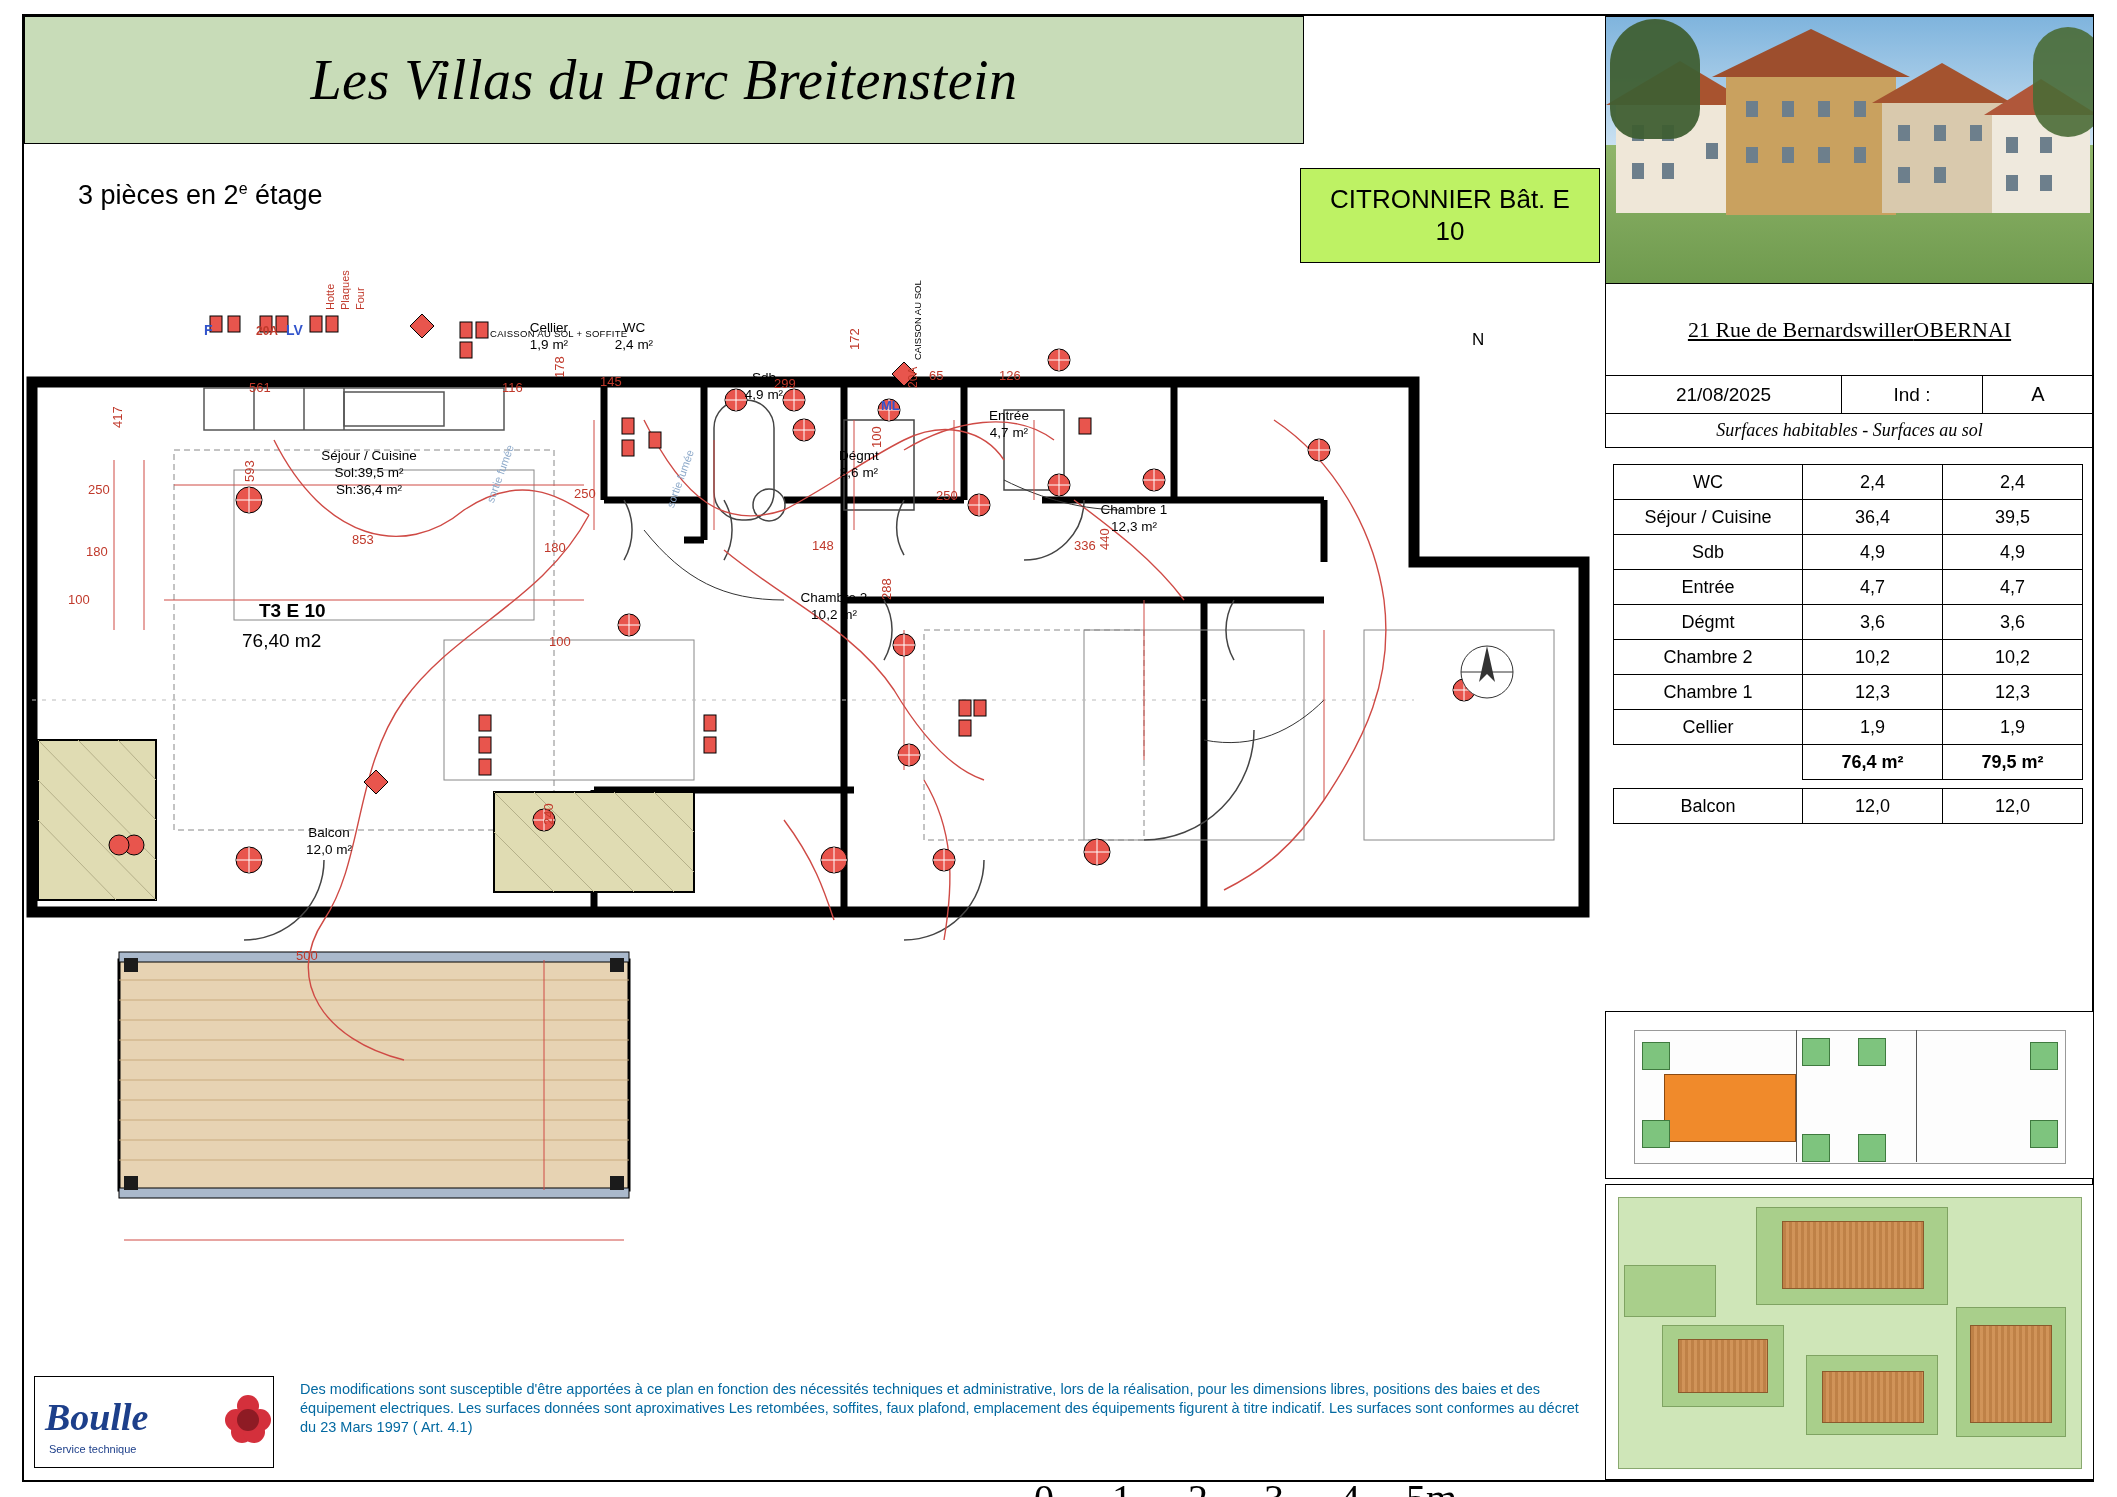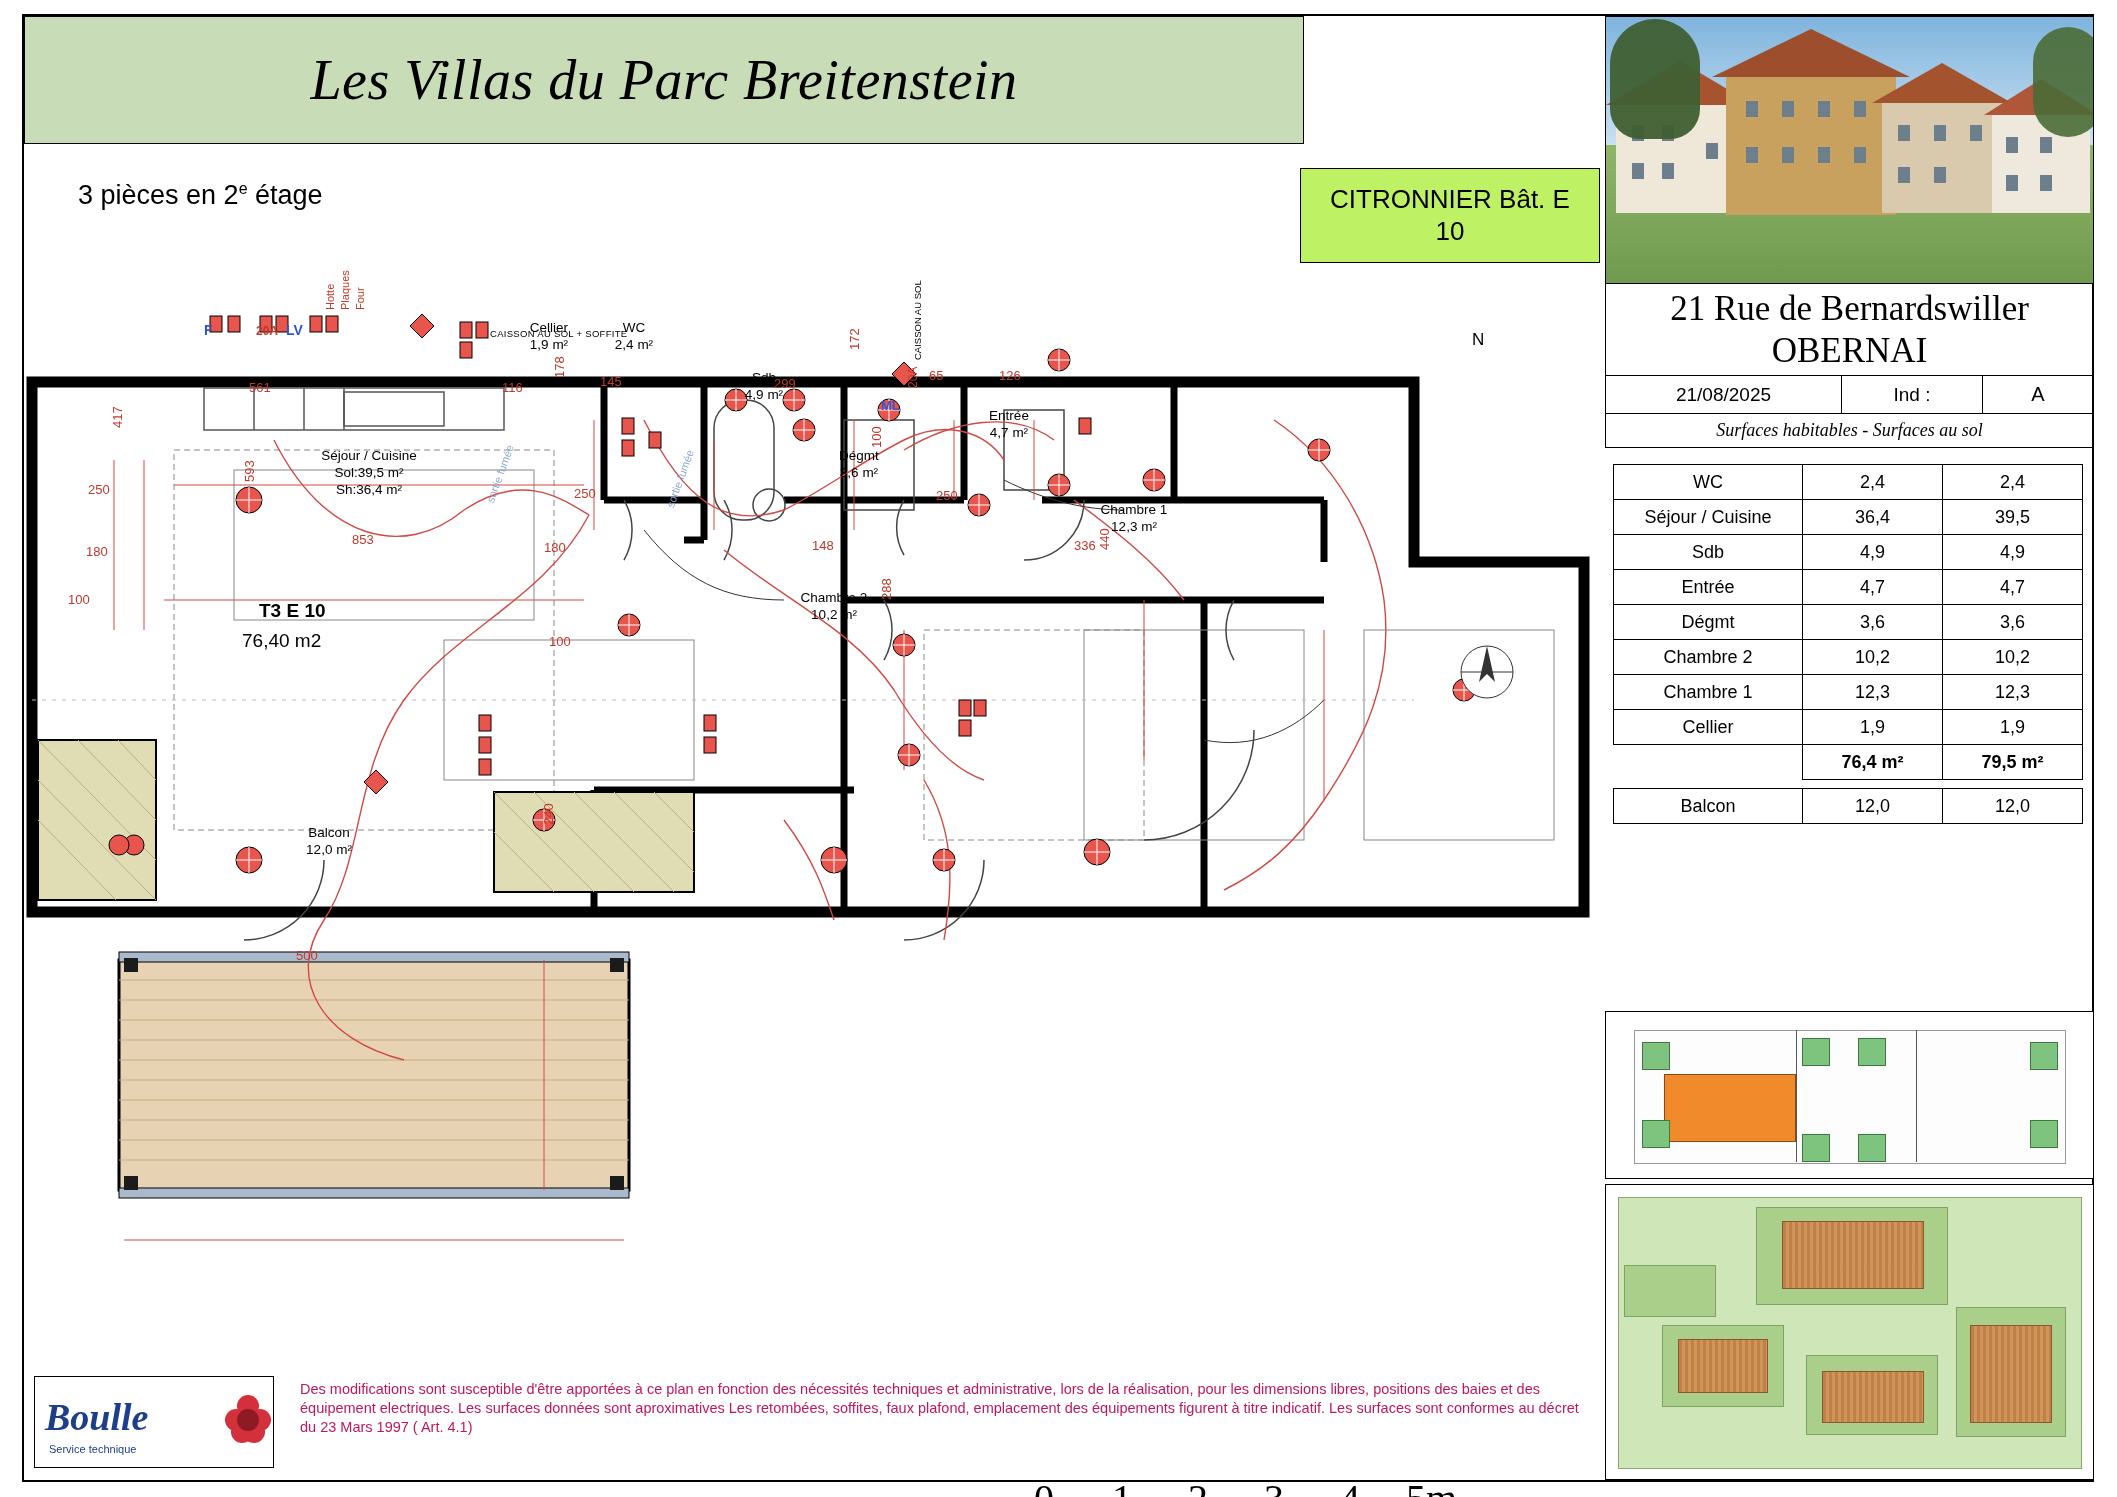--- a/index.html
+++ b/index.html
@@ -29,21 +29,21 @@
   .bldA:before{content:"";position:absolute;left:-10px;top:-42px;width:0;height:0;border-left:74px solid transparent;border-right:74px solid transparent;border-bottom:44px solid #a8532f;}
   .bldB{position:absolute;left:120px;top:58px;width:170px;height:140px;background:#c9a15f;}
   .bldB:before{content:"";position:absolute;left:-14px;top:-46px;width:0;height:0;border-left:99px solid transparent;border-right:99px solid transparent;border-bottom:48px solid #9d4e2d;}
   .bldC{position:absolute;left:276px;top:84px;width:120px;height:112px;background:#d9c9ad;}
   .bldC:before{content:"";position:absolute;left:-10px;top:-38px;width:0;height:0;border-left:70px solid transparent;border-right:70px solid transparent;border-bottom:40px solid #a4532f;}
   .bldD{position:absolute;left:386px;top:96px;width:98px;height:100px;background:#efe9dd;}
   .bldD:before{content:"";position:absolute;left:-8px;top:-34px;width:0;height:0;border-left:57px solid transparent;border-right:57px solid transparent;border-bottom:36px solid #b0573a;}
   .win{position:absolute;background:#6d7f8c;width:12px;height:16px;}
 
   .addr{position:absolute;left:0;top:268px;width:489px;height:92px;border:1px solid #000;border-top:none;box-sizing:border-box;
-      display:flex;flex-direction:column;align-items:center;justify-content:center;font-family:"Liberation Serif",serif;font-size:35px;line-height:1.18;}
+      display:flex;flex-direction:row;align-items:center;justify-content:center;font-family:"Liberation Serif",serif;font-size:22px;line-height:1.18;text-decoration:underline;}
   .datebar{position:absolute;left:0;top:360px;width:489px;height:38px;border:1px solid #000;border-top:none;box-sizing:border-box;display:flex;}
   .datebar .d1{flex:0 0 235px;border-right:1px solid #000;display:flex;align-items:center;justify-content:center;font-size:19px;}
   .datebar .d2{flex:0 0 140px;border-right:1px solid #000;display:flex;align-items:center;justify-content:center;font-size:19px;}
   .datebar .d3{flex:1;display:flex;align-items:center;justify-content:center;font-size:20px;}
   .surfcap{position:absolute;left:0;top:398px;width:489px;height:34px;border:1px solid #000;border-top:none;box-sizing:border-box;
       display:flex;align-items:center;justify-content:center;font-family:"Liberation Serif",serif;font-style:italic;font-size:18px;}
 
   .stable{position:absolute;left:8px;top:448px;width:470px;border-collapse:collapse;font-size:18px;}
   .stable td{border:1px solid #000;height:34px;text-align:center;padding:0 4px;}
   .stable td.nm{width:180px;}
@@ -62,21 +62,21 @@
   .sp-dark{position:absolute;background:#a9cf8b;border:1px solid #7fa362;}
   .sp-h{position:absolute;background:#c88a4e;border:1px solid #8a5a2c;}
   .sp-h:after{content:"";position:absolute;left:0;top:0;width:100%;height:100%;background:repeating-linear-gradient(90deg,#b87b42 0 3px,#d69a60 3px 6px);opacity:.6;}
 
   
   .logobox{position:absolute;left:34px;top:1376px;width:240px;height:92px;border:1px solid #000;box-sizing:border-box;background:#fff;}
   .logotxt{position:absolute;left:10px;top:18px;font-family:"Liberation Serif",serif;font-weight:bold;font-style:italic;font-size:38px;color:#1d3f8a;}
   .logosub{position:absolute;left:14px;top:66px;font-size:11px;color:#1d3f8a;}
   .logoflower{position:absolute;left:190px;top:18px;width:46px;height:46px;}
   .petal{position:absolute;width:22px;height:22px;background:#d4303c;border-radius:50%;}
-  .disclaimer{position:absolute;left:300px;top:1380px;width:1290px;font-size:14.5px;line-height:1.32;color:#be185d;}
+  .disclaimer{position:absolute;left:300px;top:1380px;width:1290px;font-size:14.5px;line-height:1.32;color:#0369a1;}
 
   
   .plan{position:absolute;left:24px;top:300px;width:1570px;height:1060px;}
   svg.planvec{position:absolute;left:0;top:0;width:1570px;height:1060px;}
   .rlbl{position:absolute;text-align:center;font-size:13.5px;line-height:1.25;}
   .dim{position:absolute;color:#c0392b;font-size:13px;}
   .dimv{position:absolute;color:#c0392b;font-size:13px;transform:rotate(-90deg);transform-origin:left top;}
   .unitlabel{position:absolute;font-size:19px;font-weight:bold;}
   .unitarea{position:absolute;font-size:19px;}
   .scalebar{position:absolute;left:1010px;top:1175px;width:560px;height:110px;}

